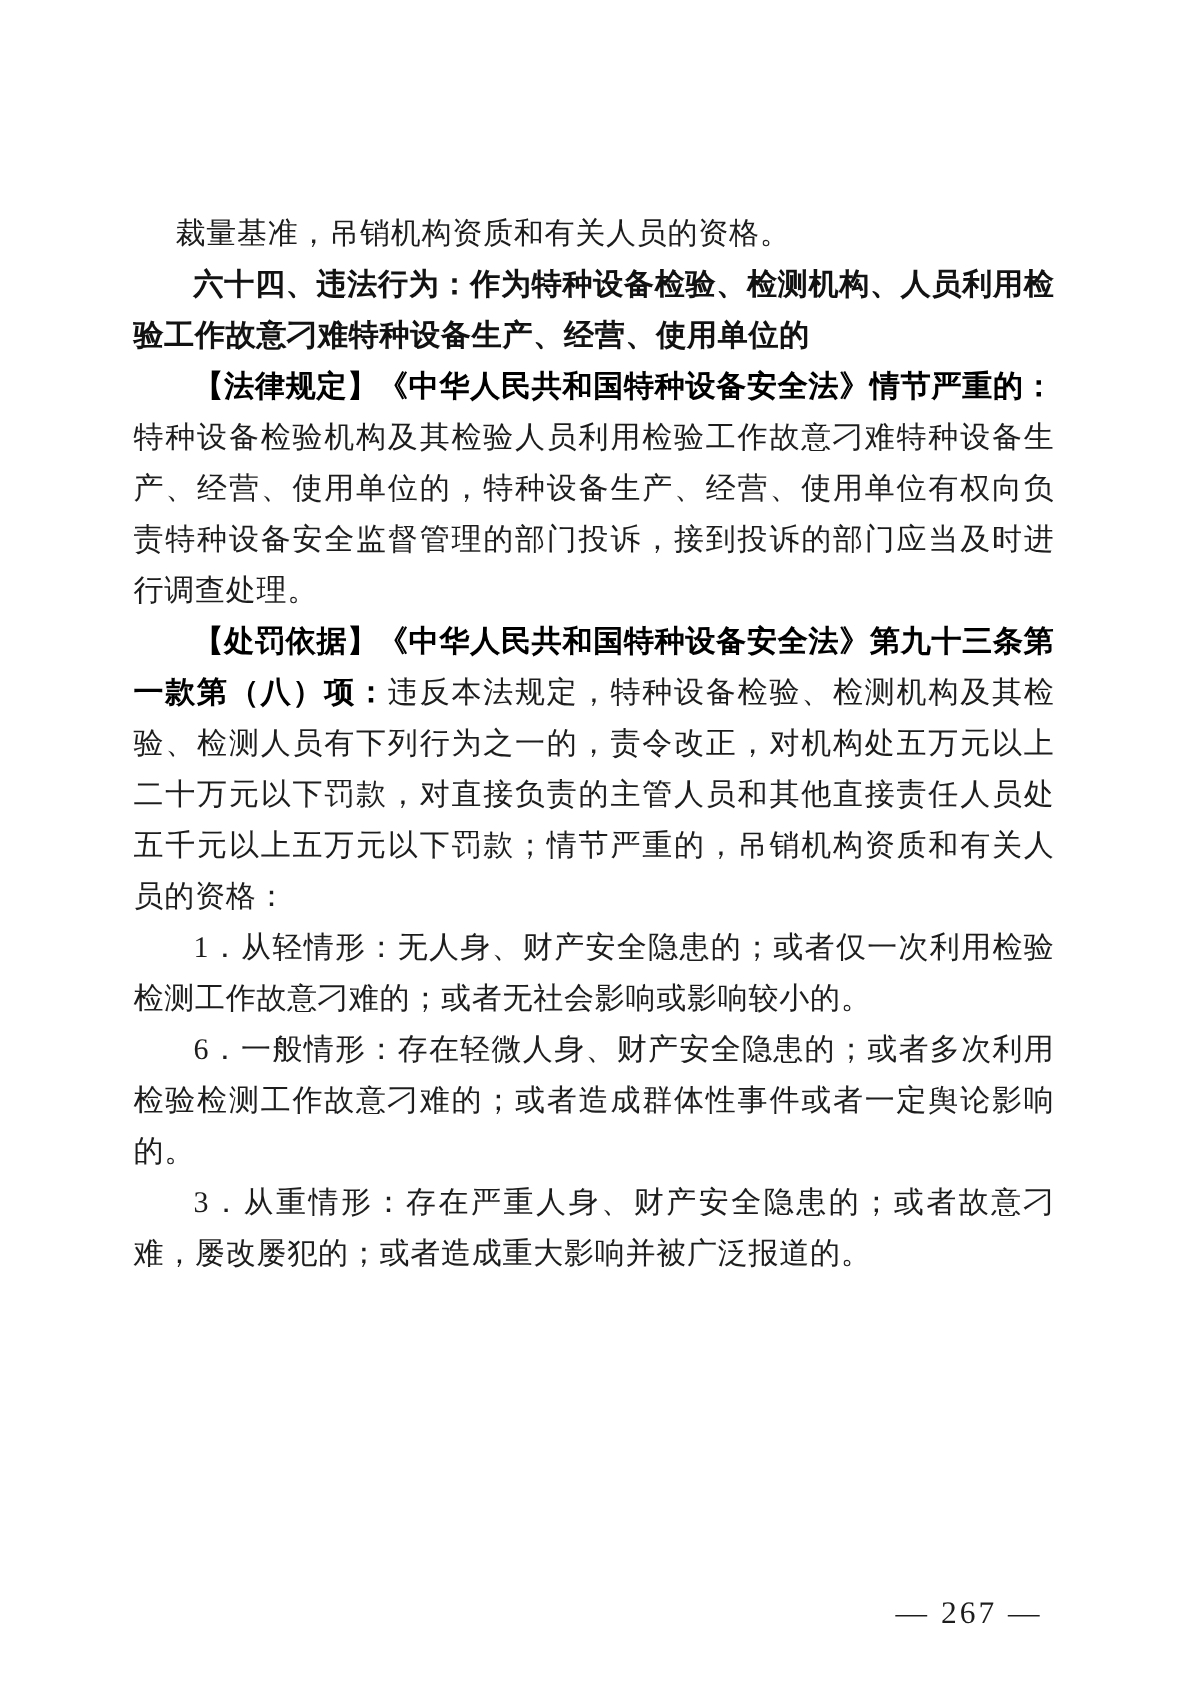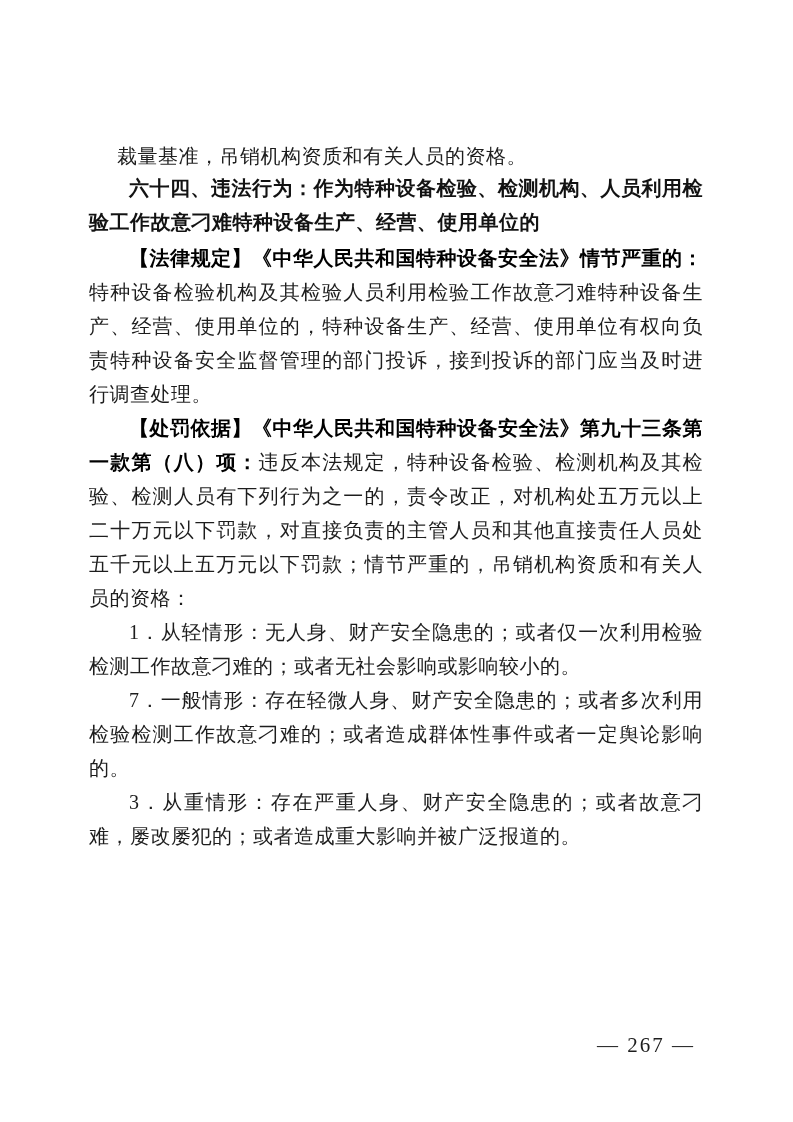--- a/index.html
+++ b/index.html
@@ -28,35 +28,35 @@
     letter-spacing: 0.5px;
   }
   .content p {
     margin: 0;
     text-indent: 2em;
   }
   p.intro-line {
     text-indent: 1.4em;
   }
   p.section-heading {
-    font-family: Liberation Mono, monospace;
+    font-family: Liberation Serif, serif;
     font-weight: bold;
     color: #121212;
   }
   .bold-lead {
     font-weight: bold;
     color: #000000;
   }
   p.benchmark-label {
     font-weight: bold;
     color: #000000;
   }
   .page-footer {
     position: absolute;
-    top: 1031px;
+    top: 1061px;
     right: 98px;
     font-size: 21px;
     line-height: 28px;
     letter-spacing: 2px;
     color: #1d1d1d;
   }
 </style>
 </head>
 <body>
 
@@ -70,21 +70,21 @@
 
     <p><span class="bold-lead">【法律规定】《中华人民共和国特种设备安全法》情节严重的：</span><span>特种设备检验机构及其检验人员利用检验工作故意刁难特种设备生产、经营、使用单位的，特种设备生产、经营、使用单位有权向负责特种设备安全监督管理的部门投诉，接到投诉的部门应当及时进行调查处理。</span></p>
 
     <p><span class="bold-lead">【处罚依据】《中华人民共和国特种设备安全法》第九十三条第一款第（八）项：</span><span>违反本法规定，特种设备检验、检测机构及其检验、检测人员有下列行为之一的，责令改正，对机构处五万元以上二十万元以下罚款，对直接负责的主管人员和其他直接责任人员处五千元以上五万元以下罚款；情节严重的，吊销机构资质和有关人员的资格：</span></p>
 
 
 
     <p>1．从轻情形：无人身、财产安全隐患的；或者仅一次利用检验检测工作故意刁难的；或者无社会影响或影响较小的。</p>
 
 
-    <p>7．一般情形：存在轻微人身、财产安全隐患的；或者多次利用检验检测工作故意刁难的；或者造成群体性事件或者一定舆论影响的。</p>
+    <p>6．一般情形：存在轻微人身、财产安全隐患的；或者多次利用检验检测工作故意刁难的；或者造成群体性事件或者一定舆论影响的。</p>
 
 
     <p>3．从重情形：存在严重人身、财产安全隐患的；或者故意刁难，屡改屡犯的；或者造成重大影响并被广泛报道的。</p>
 
   </main>
 
   <div class="page-footer">— 267 —</div>
 
 </div>
 

